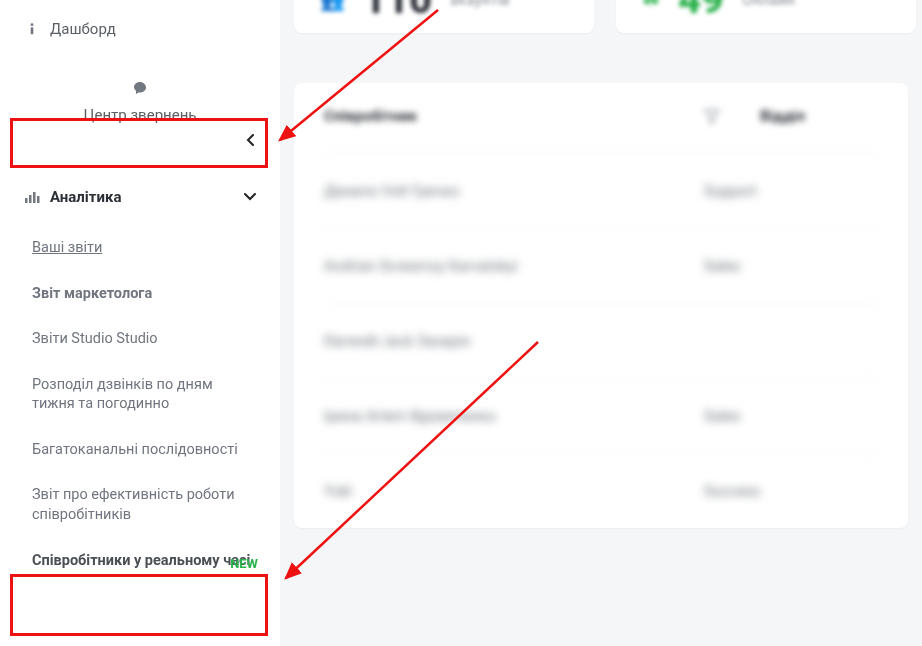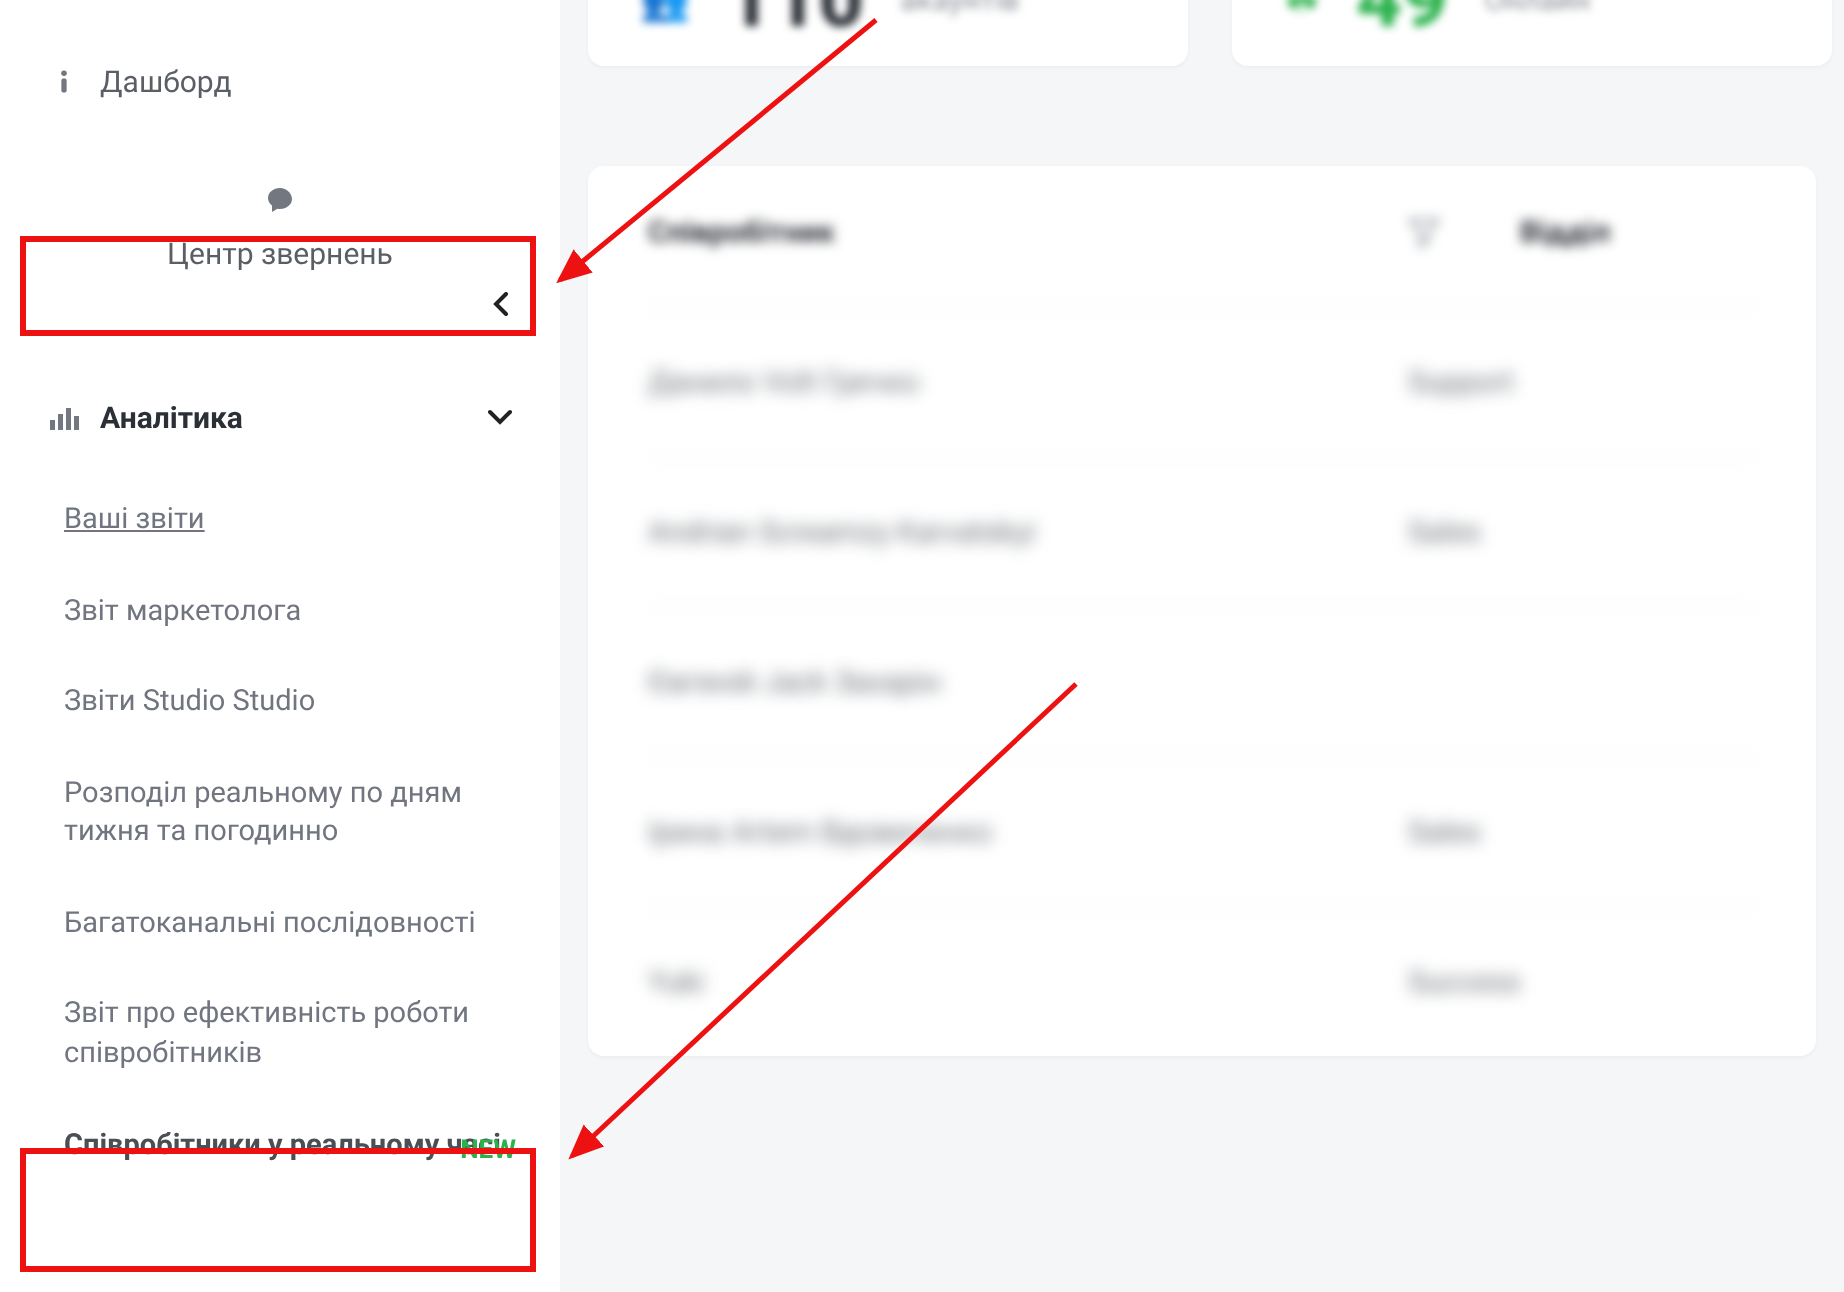--- a/index.html
+++ b/index.html
@@ -9,21 +9,21 @@
     width: 922px;
     height: 646px;
     overflow: hidden;
     position: relative;
   }
   .sidebar {
     position: absolute;
     left: 0; top: 0;
     width: 280px; height: 646px;
     background: #fff;
-    padding-top: 20px;
+    padding-top: 8px;
   }
   .side-item {
     display: flex;
     align-items: center;
     padding: 12px 24px;
     color: #5a5f66;
     font-size: 15px;
     cursor: pointer;
     gap: 10px;
   }
@@ -135,28 +135,28 @@
     <span class="chev">
       <svg width="12" height="10" viewBox="0 0 12 10">
           <path d="M1 2 L6 7 L11 2" stroke="currentColor" stroke-width="2" fill="none" stroke-linecap="round"></path>
         </svg>
     </span>
   </div>
 
   <div class="side-sub" style="margin-top:10px;text-decoration:underline;">
     <span>Ваші звіти</span>
   </div>
-  <div class="side-sub" style="margin-top:6px;">
+  <div class="side-sub" style="margin-top:6px;font-weight:bold;">
     <span>Звіт маркетолога</span>
   </div>
   <div class="side-sub" style="margin-top:6px;">
     <span>Звіти Studio Studio</span>
   </div>
   <div class="side-sub" style="margin-top:6px;">
-    <span>Розподіл реальному по дням тижня та погодинно</span>
+    <span>Розподіл дзвінків по дням тижня та погодинно</span>
   </div>
   <div class="side-sub" style="margin-top:6px;">
     <span>Багатоканальні послідовності</span>
   </div>
   <div class="side-sub" style="margin-top:6px;">
     <span>Звіт про ефективність роботи співробітників</span>
   </div>
   <div class="side-sub bold" style="margin-top:6px;">
     <span>Співробітники у реальному часі</span>
     <span class="badge-new">NEW</span>

